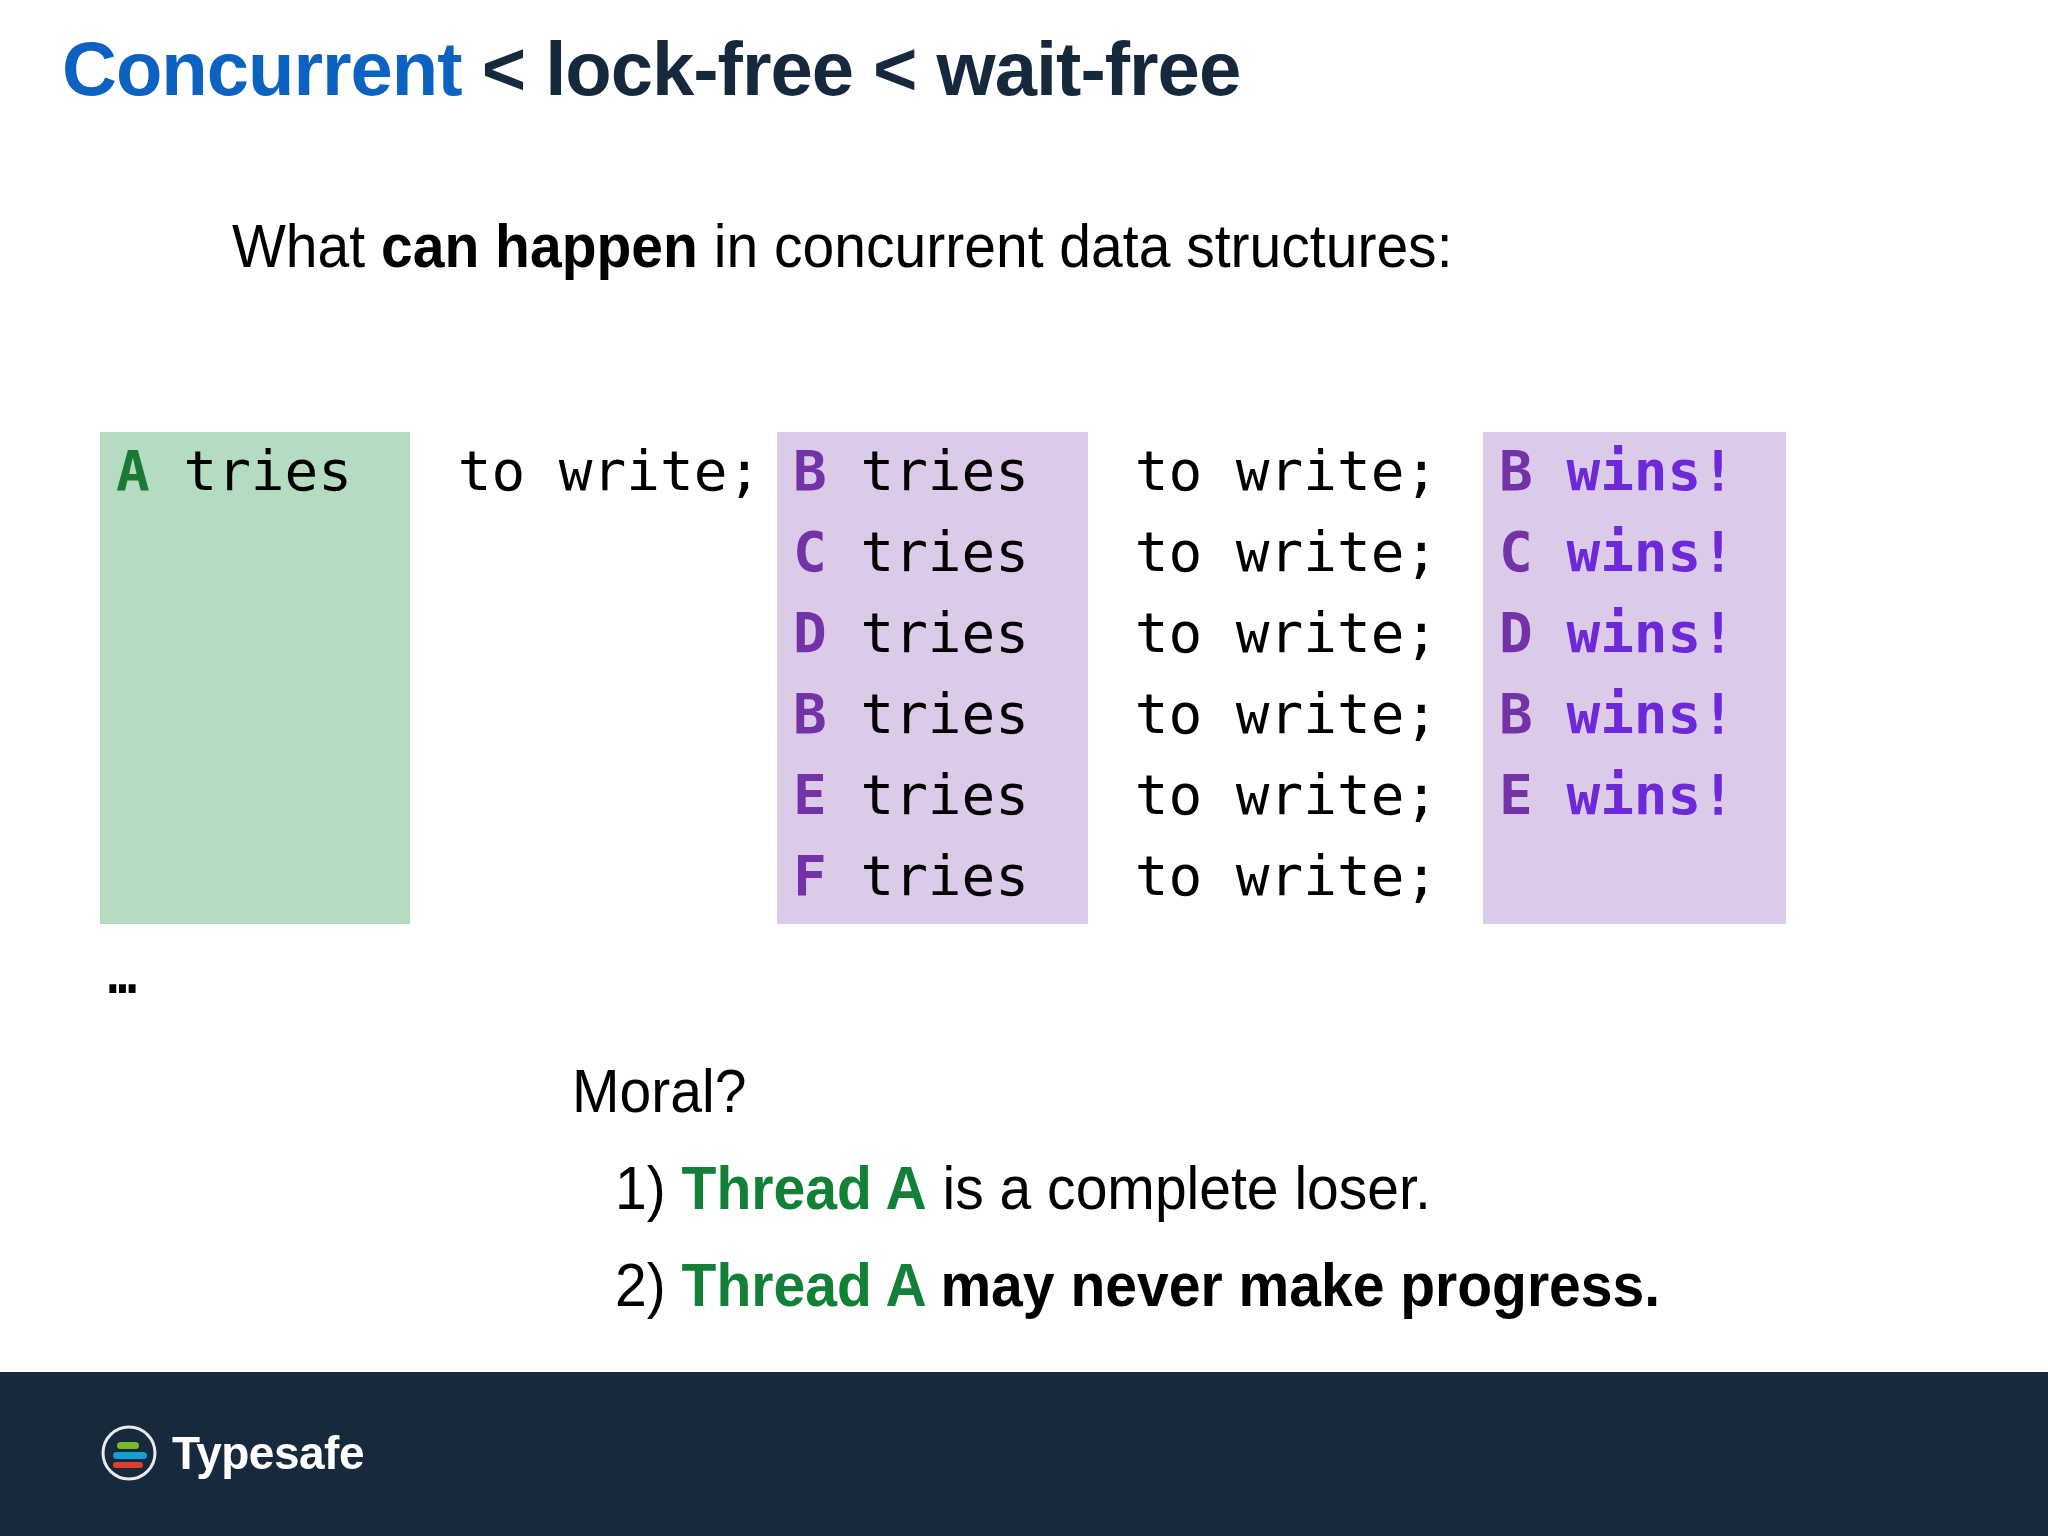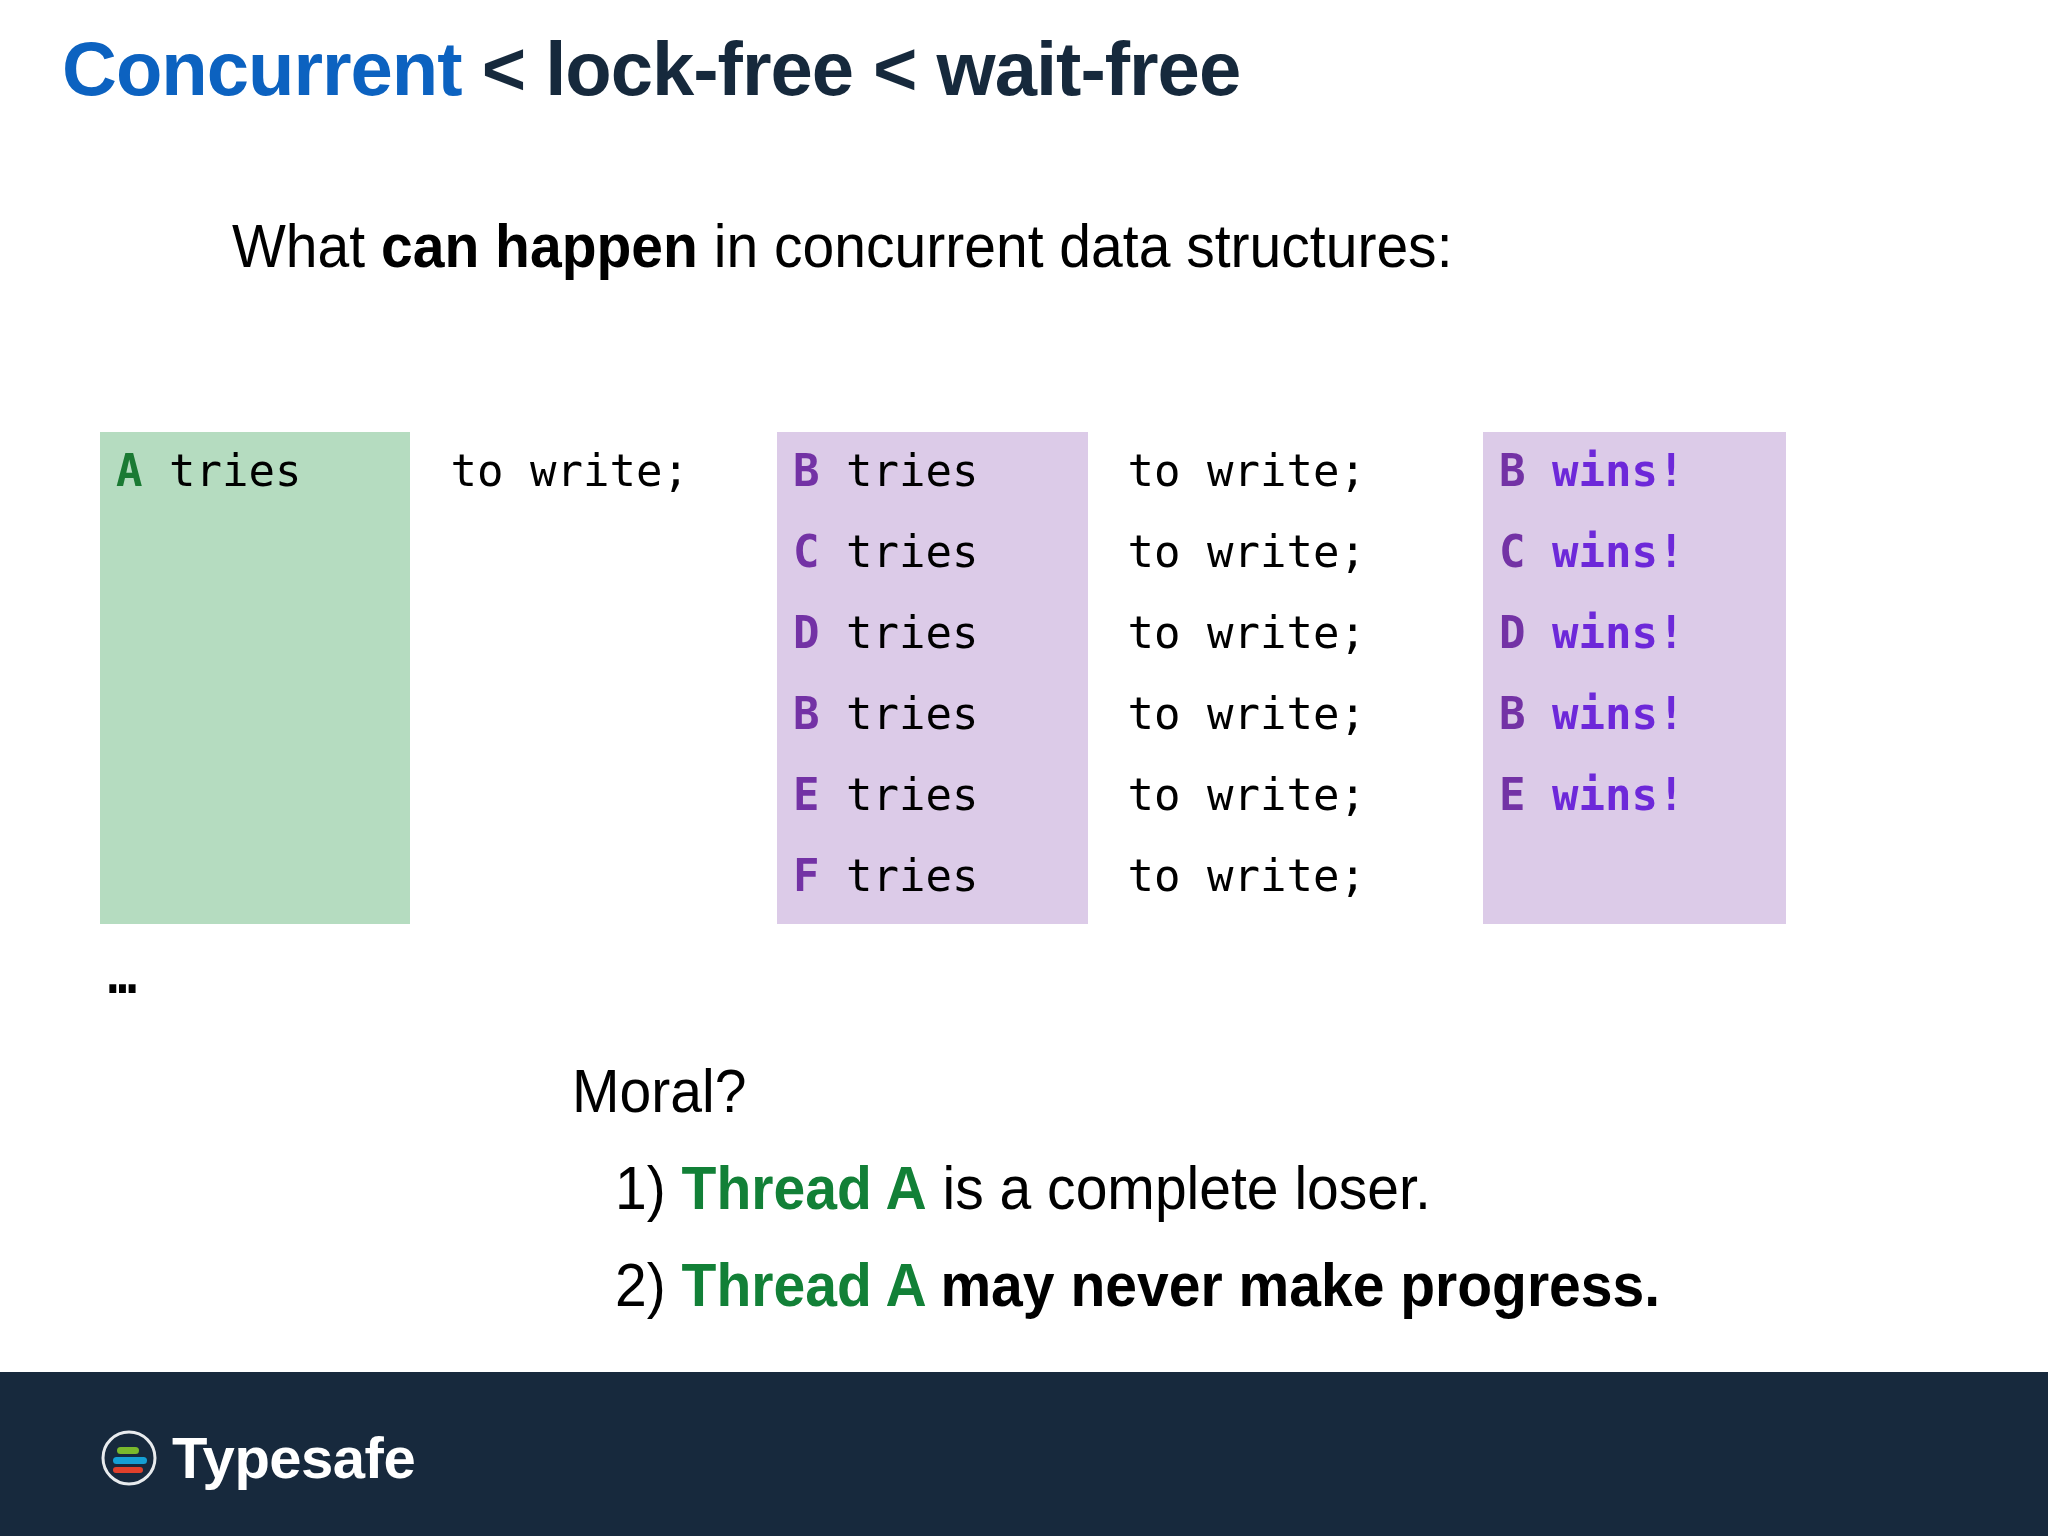--- a/index.html
+++ b/index.html
@@ -53,21 +53,21 @@
   .subtitle .bold { font-weight: bold; }
 
   
   .code-area {
     position: absolute;
     left: 0;
     top: 430px;
     width: 2048px;
     height: 500px;
     font-family: "DejaVu Sans Mono", "Liberation Mono", monospace;
-    font-size: 44px;
+    font-size: 56px;
     line-height: 81px;
   }
 
   
   .green-box {
     position: absolute;
     left: 100px;
     top: 2px;
     width: 310px;
     height: 492px;
@@ -164,21 +164,21 @@
     gap: 14px;
   }
   .logo-mark {
     width: 58px;
     height: 58px;
     position: relative;
   }
   .logo-text {
     font-family: "Liberation Sans", sans-serif;
     font-weight: bold;
-    font-size: 58px;
+    font-size: 46px;
     color: #FFFFFF;
     letter-spacing: -0.5px;
   }
 </style>
 </head>
 <body>
 
 <div class="slide">
 
   <div class="title">

